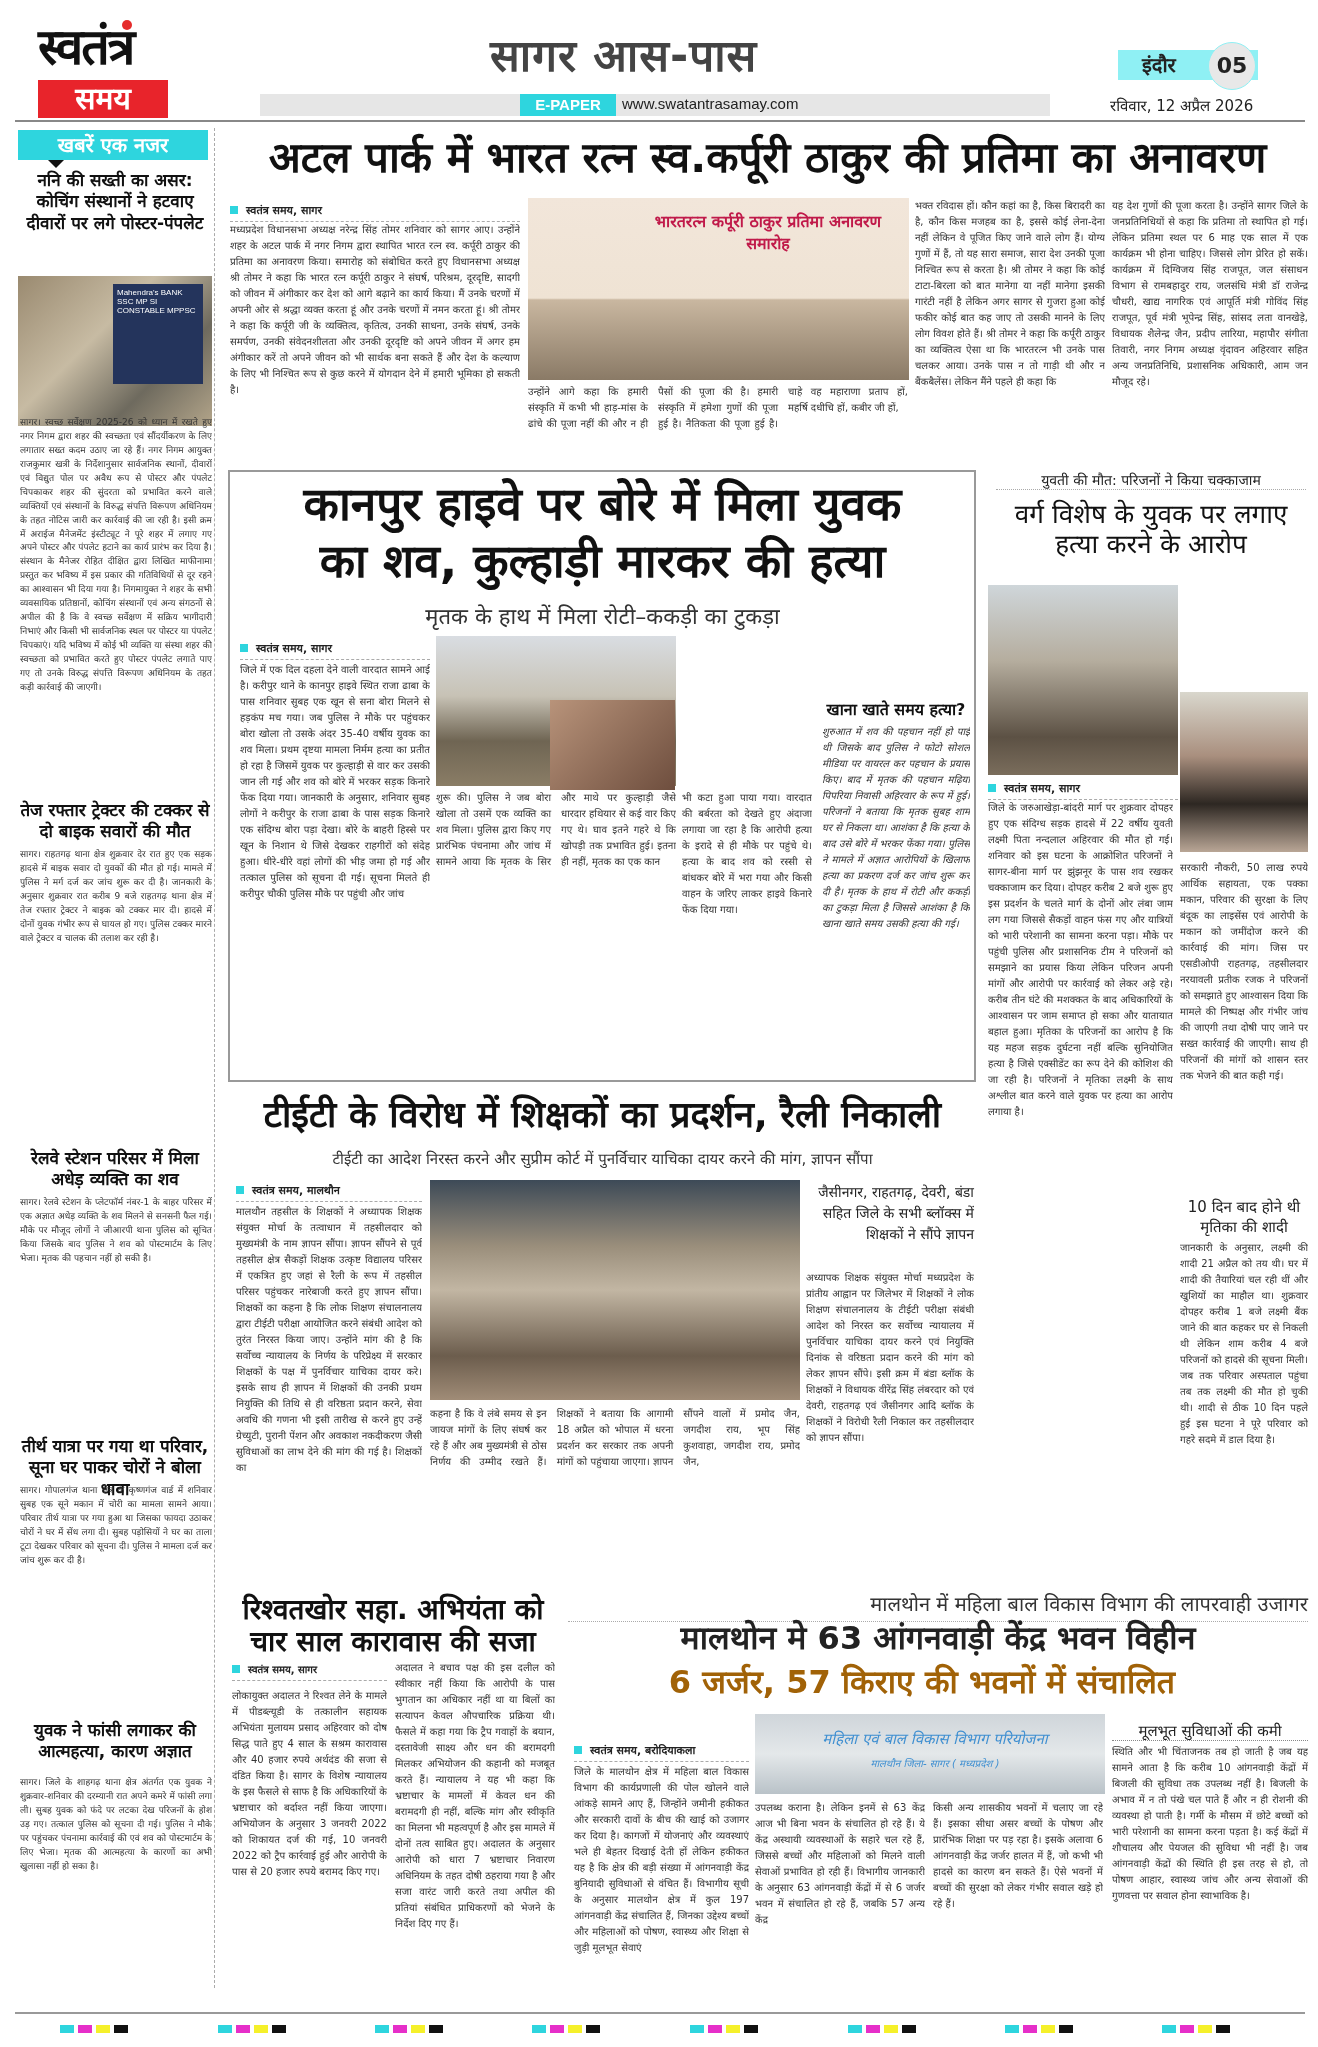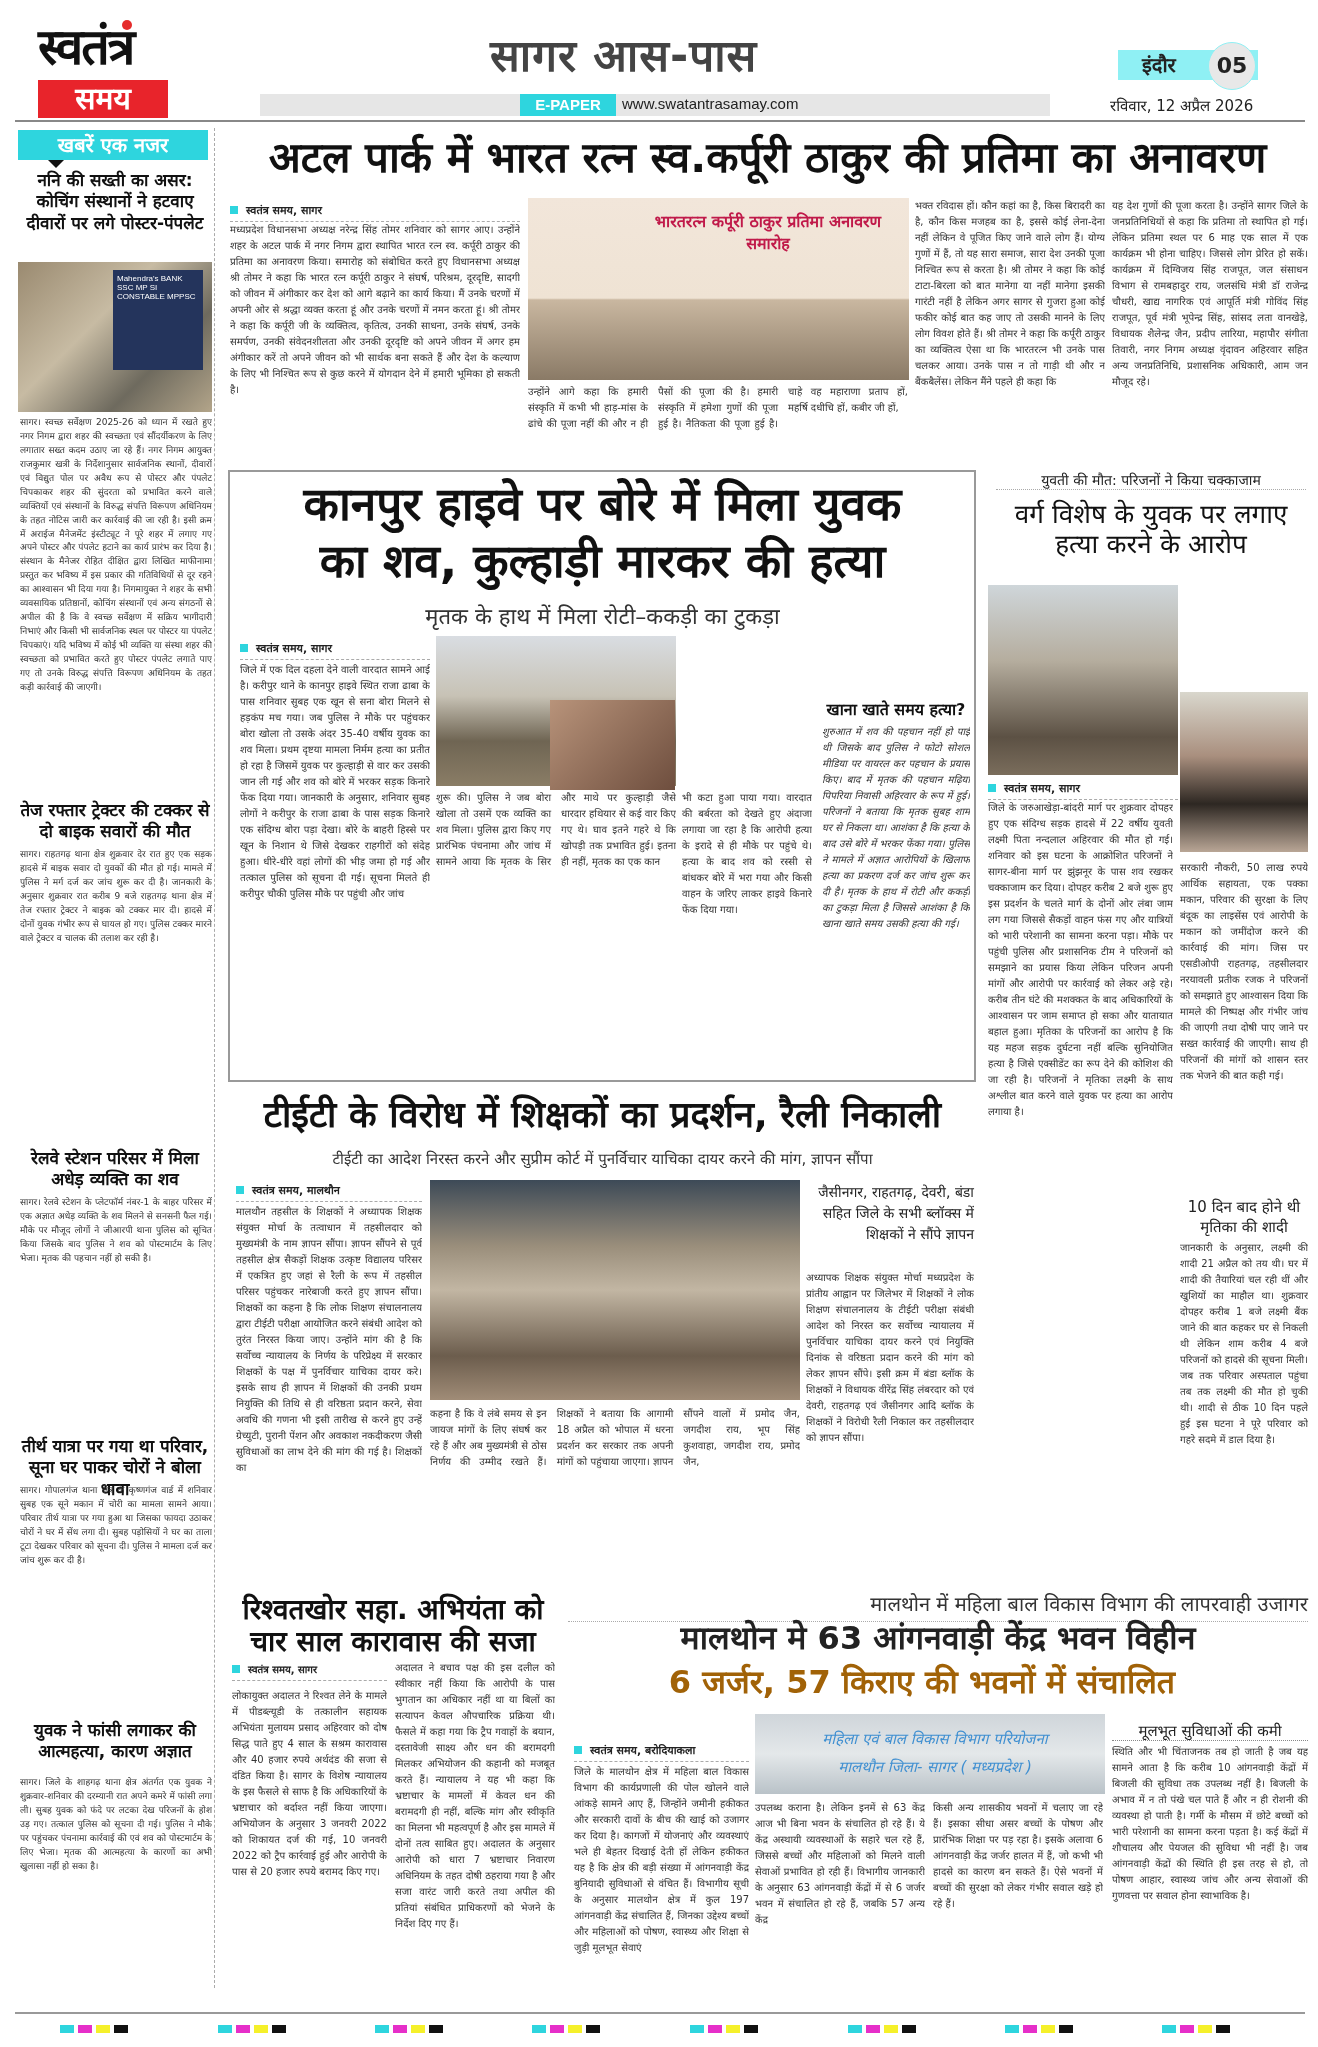--- a/index.html
+++ b/index.html
@@ -46,21 +46,21 @@
 <div class="abs city-tag">इंदौर</div>
 <div class="abs page-circle">05</div>
 <div class="abs date">रविवार, 12 अप्रैल 2026</div>
 <div class="abs top-rule"></div>
 
 <div class="abs left-col"></div>
 <div class="abs brief-band">खबरें एक नजर</div>
 <div class="abs brief-arrow"></div>
 
 <div class="abs lhead" style="top:170px">ननि की सख्ती का असर: कोचिंग संस्थानों ने हटवाए दीवारों पर लगे पोस्टर-पंपलेट</div>
-<div class="abs photo" style="left:18px;top:262px;width:194px;height:150px">
+<div class="abs photo" style="left:18px;top:276px;width:194px;height:150px">
   <div style="position:absolute;left:95px;top:8px;width:90px;height:100px;background:#24345c;color:#fff;font-size:8px;padding:4px;font-family:'Liberation Sans',sans-serif">Mahendra's BANK SSC MP SI CONSTABLE MPPSC</div>
 </div>
 <div class="abs ltext" style="top:416px;height:352px">सागर। स्वच्छ सर्वेक्षण 2025-26 को ध्यान में रखते हुए नगर निगम द्वारा शहर की स्वच्छता एवं सौंदर्यीकरण के लिए लगातार सख्त कदम उठाए जा रहे हैं। नगर निगम आयुक्त राजकुमार खत्री के निर्देशानुसार सार्वजनिक स्थानों, दीवारों एवं विद्युत पोल पर अवैध रूप से पोस्टर और पंपलेट चिपकाकर शहर की सुंदरता को प्रभावित करने वाले व्यक्तियों एवं संस्थानों के विरुद्ध संपत्ति विरूपण अधिनियम के तहत नोटिस जारी कर कार्रवाई की जा रही है। इसी क्रम में अराईज मैनेजमेंट इंस्टीट्यूट ने पूरे शहर में लगाए गए अपने पोस्टर और पंपलेट हटाने का कार्य प्रारंभ कर दिया है। संस्थान के मैनेजर रोहित दीक्षित द्वारा लिखित माफीनामा प्रस्तुत कर भविष्य में इस प्रकार की गतिविधियों से दूर रहने का आश्वासन भी दिया गया है। निगमायुक्त ने शहर के सभी व्यवसायिक प्रतिष्ठानों, कोचिंग संस्थानों एवं अन्य संगठनों से अपील की है कि वे स्वच्छ सर्वेक्षण में सक्रिय भागीदारी निभाएं और किसी भी सार्वजनिक स्थल पर पोस्टर या पंपलेट चिपकाएं। यदि भविष्य में कोई भी व्यक्ति या संस्था शहर की स्वच्छता को प्रभावित करते हुए पोस्टर पंपलेट लगाते पाए गए तो उनके विरुद्ध संपत्ति विरूपण अधिनियम के तहत कड़ी कार्रवाई की जाएगी।</div>
 
 <div class="abs lhead" style="top:800px">तेज रफ्तार ट्रेक्टर की टक्कर से दो बाइक सवारों की मौत</div>
 <div class="abs ltext" style="top:848px;height:292px">सागर। राहतगढ़ थाना क्षेत्र शुक्रवार देर रात हुए एक सड़क हादसे में बाइक सवार दो युवकों की मौत हो गई। मामले में पुलिस ने मर्ग दर्ज कर जांच शुरू कर दी है। जानकारी के अनुसार शुक्रवार रात करीब 9 बजे राहतगढ़ थाना क्षेत्र में तेज रफ्तार ट्रेक्टर ने बाइक को टक्कर मार दी। हादसे में दोनों युवक गंभीर रूप से घायल हो गए। पुलिस टक्कर मारने वाले ट्रेक्टर व चालक की तलाश कर रही है।</div>
 
 <div class="abs lhead" style="top:1148px">रेलवे स्टेशन परिसर में मिला अधेड़ व्यक्ति का शव</div>
 <div class="abs ltext" style="top:1196px;height:236px">सागर। रेलवे स्टेशन के प्लेटफॉर्म नंबर-1 के बाहर परिसर में एक अज्ञात अधेड़ व्यक्ति के शव मिलने से सनसनी फैल गई। मौके पर मौजूद लोगों ने जीआरपी थाना पुलिस को सूचित किया जिसके बाद पुलिस ने शव को पोस्टमार्टम के लिए भेजा। मृतक की पहचान नहीं हो सकी है।</div>
 
@@ -117,21 +117,21 @@
 <div class="abs btext" style="left:232px;top:1688px;width:155px;height:318px">लोकायुक्त अदालत ने रिश्वत लेने के मामले में पीडब्ल्यूडी के तत्कालीन सहायक अभियंता मुलायम प्रसाद अहिरवार को दोष सिद्ध पाते हुए 4 साल के सश्रम कारावास और 40 हजार रुपये अर्थदंड की सजा से दंडित किया है। सागर के विशेष न्यायालय के इस फैसले से साफ है कि अधिकारियों के भ्रष्टाचार को बर्दाश्त नहीं किया जाएगा। अभियोजन के अनुसार 3 जनवरी 2022 को शिकायत दर्ज की गई, 10 जनवरी 2022 को ट्रैप कार्रवाई हुई और आरोपी के पास से 20 हजार रुपये बरामद किए गए।</div>
 <div class="abs btext" style="left:395px;top:1660px;width:160px;height:346px">अदालत ने बचाव पक्ष की इस दलील को स्वीकार नहीं किया कि आरोपी के पास भुगतान का अधिकार नहीं था या बिलों का सत्यापन केवल औपचारिक प्रक्रिया थी। फैसले में कहा गया कि ट्रैप गवाहों के बयान, दस्तावेजी साक्ष्य और धन की बरामदगी मिलकर अभियोजन की कहानी को मजबूत करते हैं। न्यायालय ने यह भी कहा कि भ्रष्टाचार के मामलों में केवल धन की बरामदगी ही नहीं, बल्कि मांग और स्वीकृति का मिलना भी महत्वपूर्ण है और इस मामले में दोनों तत्व साबित हुए। अदालत के अनुसार आरोपी को धारा 7 भ्रष्टाचार निवारण अधिनियम के तहत दोषी ठहराया गया है और सजा वारंट जारी करते तथा अपील की प्रतियां संबंधित प्राधिकरणों को भेजने के निर्देश दिए गए हैं।</div>
 
 <div class="abs" style="left:568px;top:1590px;width:740px;font-size:20px;text-align:right;color:#333;border-bottom:1px dotted #aaa;padding-bottom:4px">मालथोन में महिला बाल विकास विभाग की लापरवाही उजागर</div>
 <div class="abs headline" style="left:568px;top:1620px;width:740px;font-size:32px;color:#222">मालथोन मे 63 आंगनवाड़ी केंद्र भवन विहीन</div>
 <div class="abs headline" style="left:552px;top:1664px;width:740px;font-size:32px;color:#a16207">6 जर्जर, 57 किराए की भवनों में संचालित</div>
 <div class="abs byline" style="left:574px;top:1742px;width:175px"><span class="sq"></span><span>स्वतंत्र समय, बरोदियाकला</span></div>
 <div class="abs btext" style="left:574px;top:1764px;width:175px;height:244px">जिले के मालथोन क्षेत्र में महिला बाल विकास विभाग की कार्यप्रणाली की पोल खोलने वाले आंकड़े सामने आए हैं, जिन्होंने जमीनी हकीकत और सरकारी दावों के बीच की खाई को उजागर कर दिया है। कागजों में योजनाएं और व्यवस्थाएं भले ही बेहतर दिखाई देती हों लेकिन हकीकत यह है कि क्षेत्र की बड़ी संख्या में आंगनवाड़ी केंद्र बुनियादी सुविधाओं से वंचित हैं। विभागीय सूची के अनुसार मालथोन क्षेत्र में कुल 197 आंगनवाड़ी केंद्र संचालित हैं, जिनका उद्देश्य बच्चों और महिलाओं को पोषण, स्वास्थ्य और शिक्षा से जुड़ी मूलभूत सेवाएं</div>
 <div class="abs photo" style="left:755px;top:1714px;width:350px;height:80px;background:linear-gradient(180deg,#cfd5da,#e4e8ea 50%,#b9c2c8)">
   <div style="position:absolute;left:20px;top:14px;width:320px;text-align:center;color:#3f8fd1;font-size:15px;font-style:italic">महिला एवं बाल विकास विभाग परियोजना</div>
-  <div style="position:absolute;left:20px;top:42px;width:320px;text-align:center;color:#3f8fd1;font-size:15px;font-style:italic">मालथौन जिला- सागर ( मध्यप्रदेश )</div>
+  <div style="position:absolute;left:20px;top:42px;width:320px;text-align:center;color:#3f8fd1;font-size:10px;font-style:italic">मालथौन जिला- सागर ( मध्यप्रदेश )</div>
 </div>
 <div class="abs btext" style="left:755px;top:1800px;width:170px;height:208px">उपलब्ध कराना है। लेकिन इनमें से 63 केंद्र आज भी बिना भवन के संचालित हो रहे हैं। ये केंद्र अस्थायी व्यवस्थाओं के सहारे चल रहे हैं, जिससे बच्चों और महिलाओं को मिलने वाली सेवाओं प्रभावित हो रही हैं। विभागीय जानकारी के अनुसार 63 आंगनवाड़ी केंद्रों में से 6 जर्जर भवन में संचालित हो रहे हैं, जबकि 57 अन्य केंद्र</div>
 <div class="abs btext" style="left:933px;top:1800px;width:170px;height:208px">किसी अन्य शासकीय भवनों में चलाए जा रहे हैं। इसका सीधा असर बच्चों के पोषण और प्रारंभिक शिक्षा पर पड़ रहा है। इसके अलावा 6 आंगनवाड़ी केंद्र जर्जर हालत में हैं, जो कभी भी हादसे का कारण बन सकते हैं। ऐसे भवनों में बच्चों की सुरक्षा को लेकर गंभीर सवाल खड़े हो रहे हैं।</div>
 <div class="abs" style="left:1112px;top:1720px;width:196px;font-size:15px;text-align:center;border-bottom:1px dotted #888;color:#222">मूलभूत सुविधाओं की कमी</div>
 <div class="abs btext" style="left:1112px;top:1744px;width:196px;height:264px">स्थिति और भी चिंताजनक तब हो जाती है जब यह सामने आता है कि करीब 10 आंगनवाड़ी केंद्रों में बिजली की सुविधा तक उपलब्ध नहीं है। बिजली के अभाव में न तो पंखे चल पाते हैं और न ही रोशनी की व्यवस्था हो पाती है। गर्मी के मौसम में छोटे बच्चों को भारी परेशानी का सामना करना पड़ता है। कई केंद्रों में शौचालय और पेयजल की सुविधा भी नहीं है। जब आंगनवाड़ी केंद्रों की स्थिति ही इस तरह से हो, तो पोषण आहार, स्वास्थ्य जांच और अन्य सेवाओं की गुणवत्ता पर सवाल होना स्वाभाविक है।</div>
 
 <div class="abs bottom-rule"></div>
 <div class="abs reg-row">
   <div class="reg-group" style="left:60px">
       <span style="background:#2ed5de"></span>

